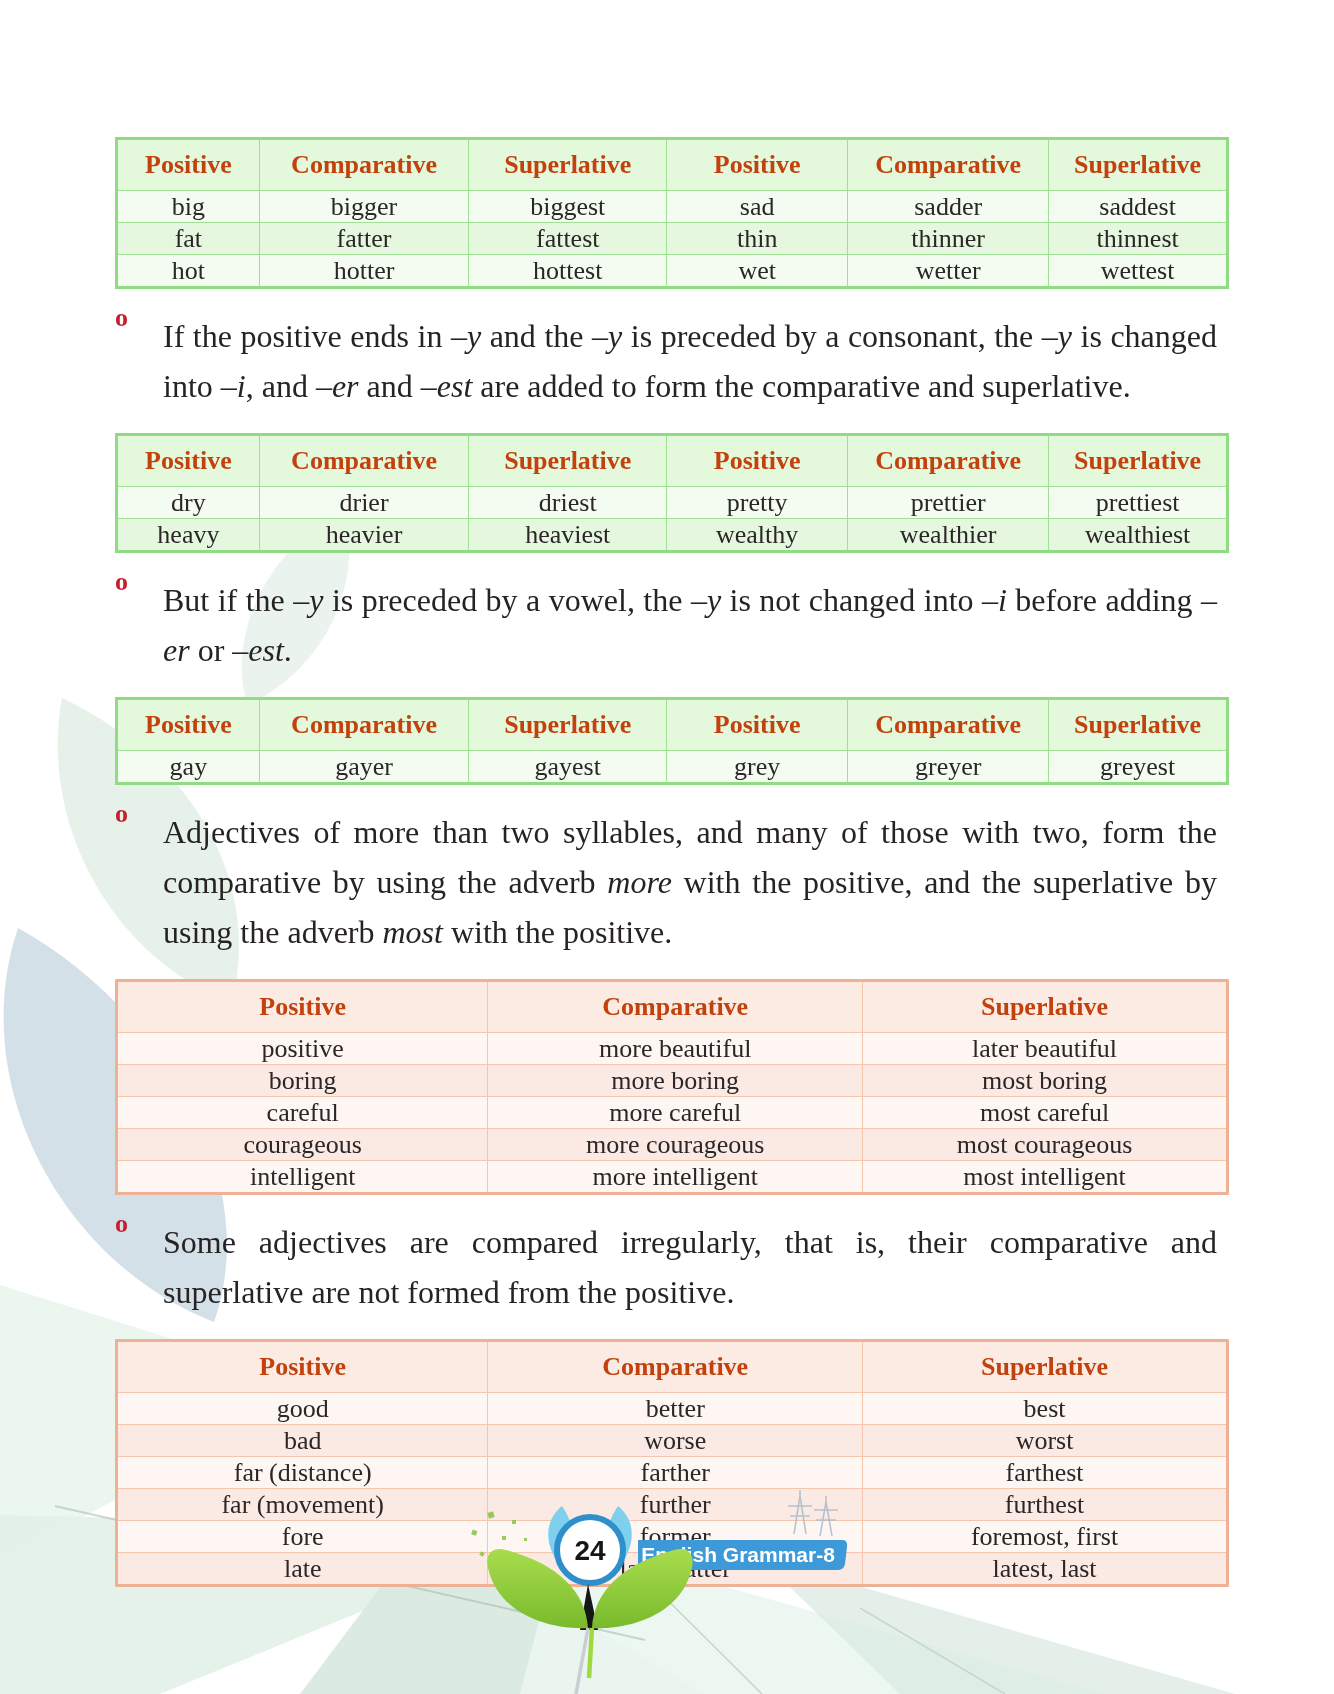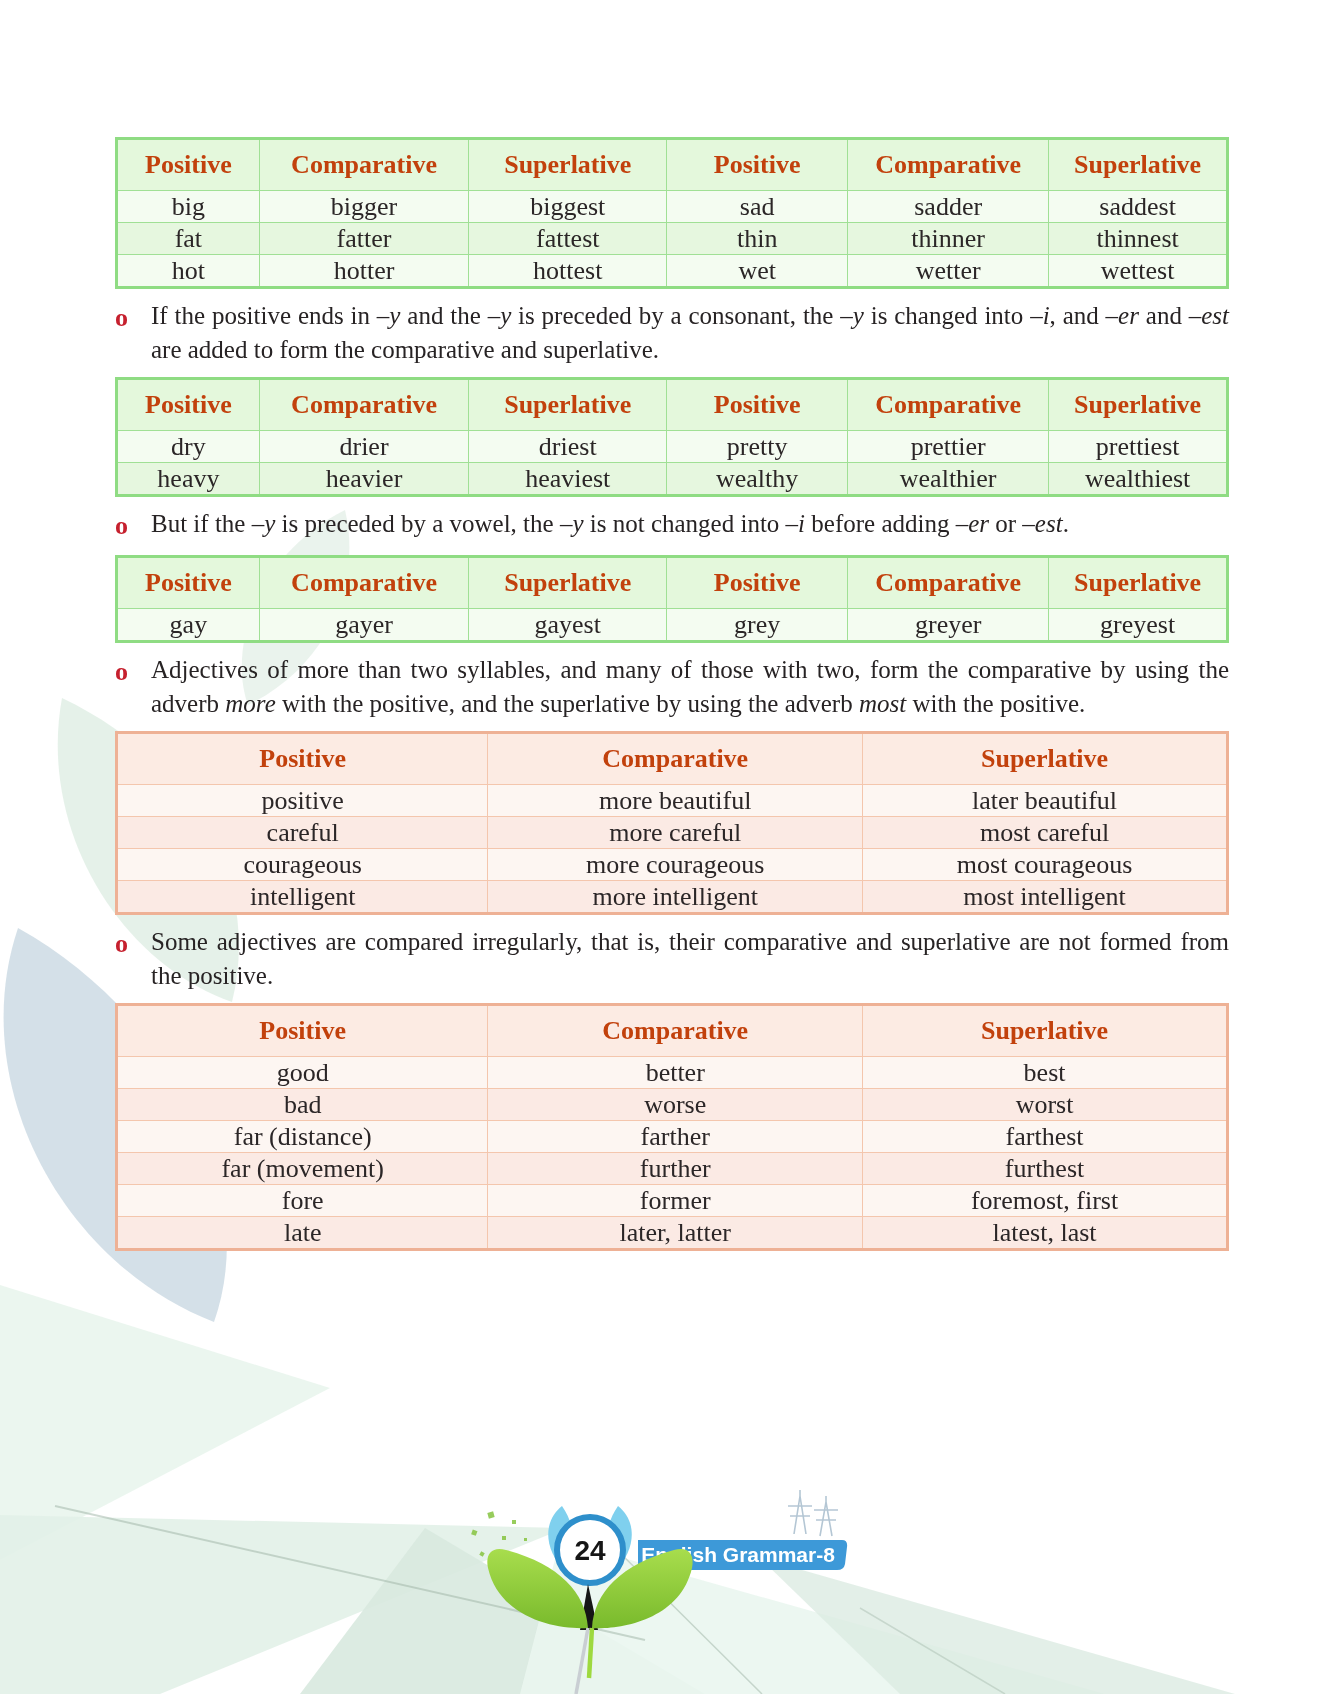--- a/index.html
+++ b/index.html
@@ -39,21 +39,21 @@
   table.pink tbody tr:nth-child(even) td{background:#fbeae4;}
   table.pink th:nth-child(1){width:33.4%;}
   table.pink th:nth-child(2){width:33.8%;}
   table.pink th:nth-child(3){width:32.8%;}
   .bullet{display:flex;margin:10px 0;}
   .bullet-marker{
     flex:0 0 36px;width:36px;color:#c6202e;font-weight:bold;
     font-size:26px;line-height:38px;
   }
   .bullet-text{
-    flex:1;margin:0;font-size:25px;line-height:34px;text-align:justify;
+    flex:1;margin:12px;font-size:32px;line-height:50px;text-align:justify;
   }
   .bullet-text i{font-style:italic;}
   .footer-art{position:absolute;left:438px;top:1472px;z-index:2;}
 </style>
 </head>
 <body>
 
 <svg class="bg-decor" width="1334" height="1694" viewBox="0 0 1334 1694">
   <path d="M345 510 C 255 555, 228 650, 248 705 C 330 665, 362 580, 345 510 Z" fill="#e6f1ea" opacity="0.85"></path>
   <path d="M62 698 C 38 828, 118 962, 232 1002 C 262 880, 192 760, 62 698 Z" fill="#e2efe7" opacity="0.9"></path>
@@ -186,20 +186,25 @@
           <th>Superlative</th>
         </tr>
       </thead>
       <tbody>
         <tr>
           <td>positive</td>
           <td>more beautiful</td>
           <td>later beautiful</td>
         </tr>
         <tr>
+          <td>boring</td>
+          <td>more boring</td>
+          <td>most boring</td>
+        </tr>
+        <tr>
           <td>careful</td>
           <td>more careful</td>
           <td>most careful</td>
         </tr>
         <tr>
           <td>courageous</td>
           <td>more courageous</td>
           <td>most courageous</td>
         </tr>
         <tr>

